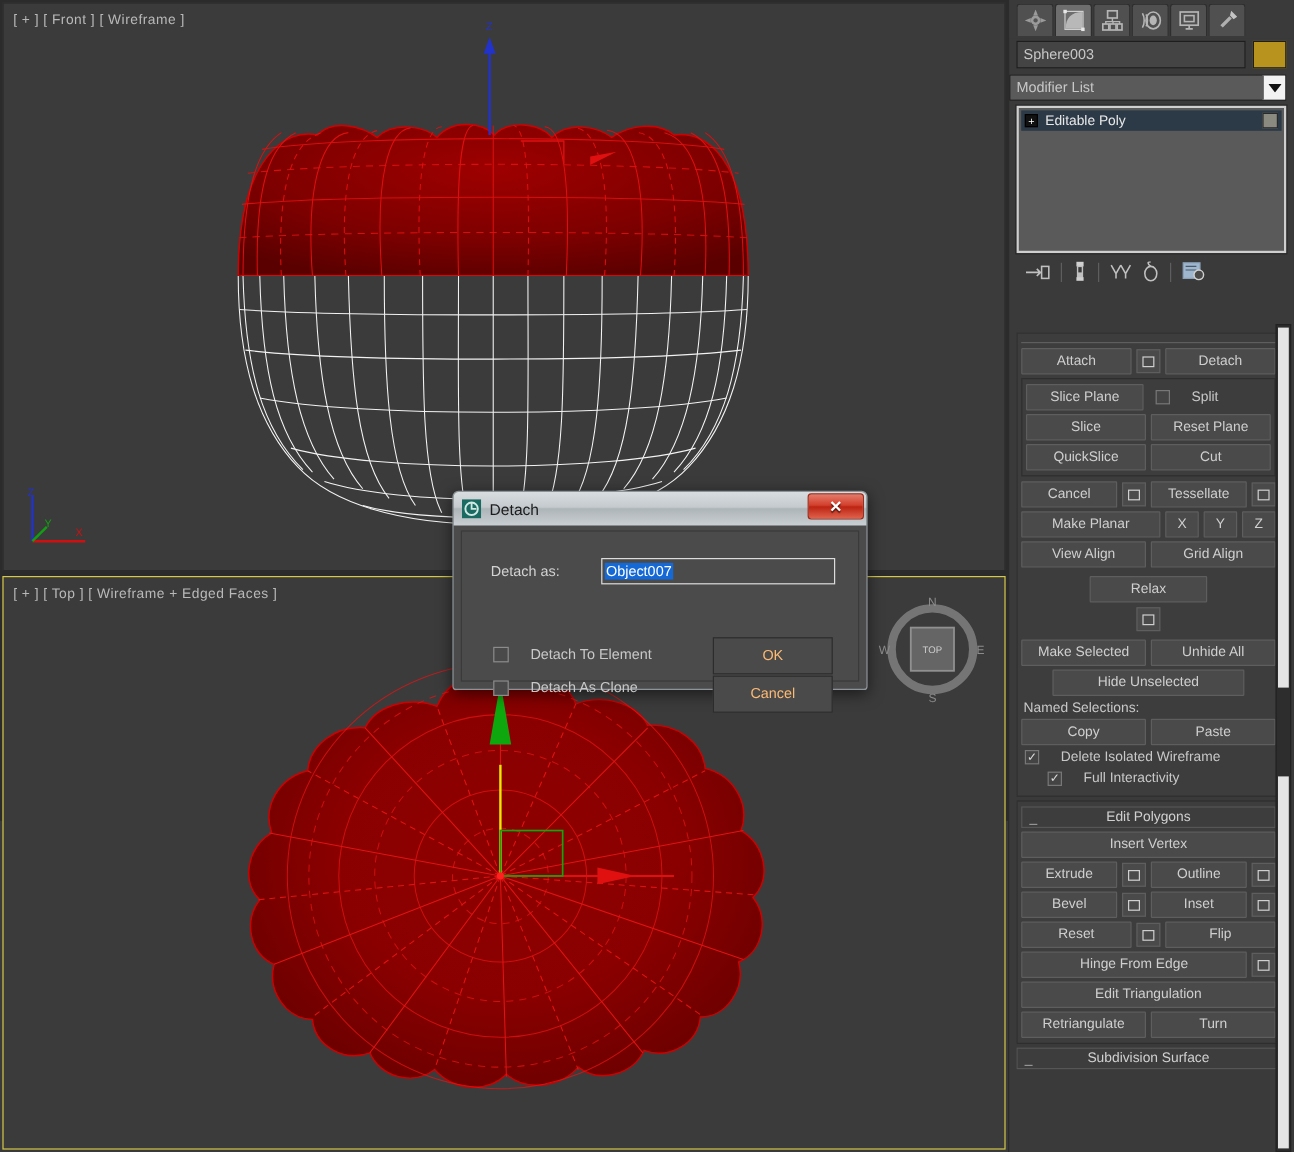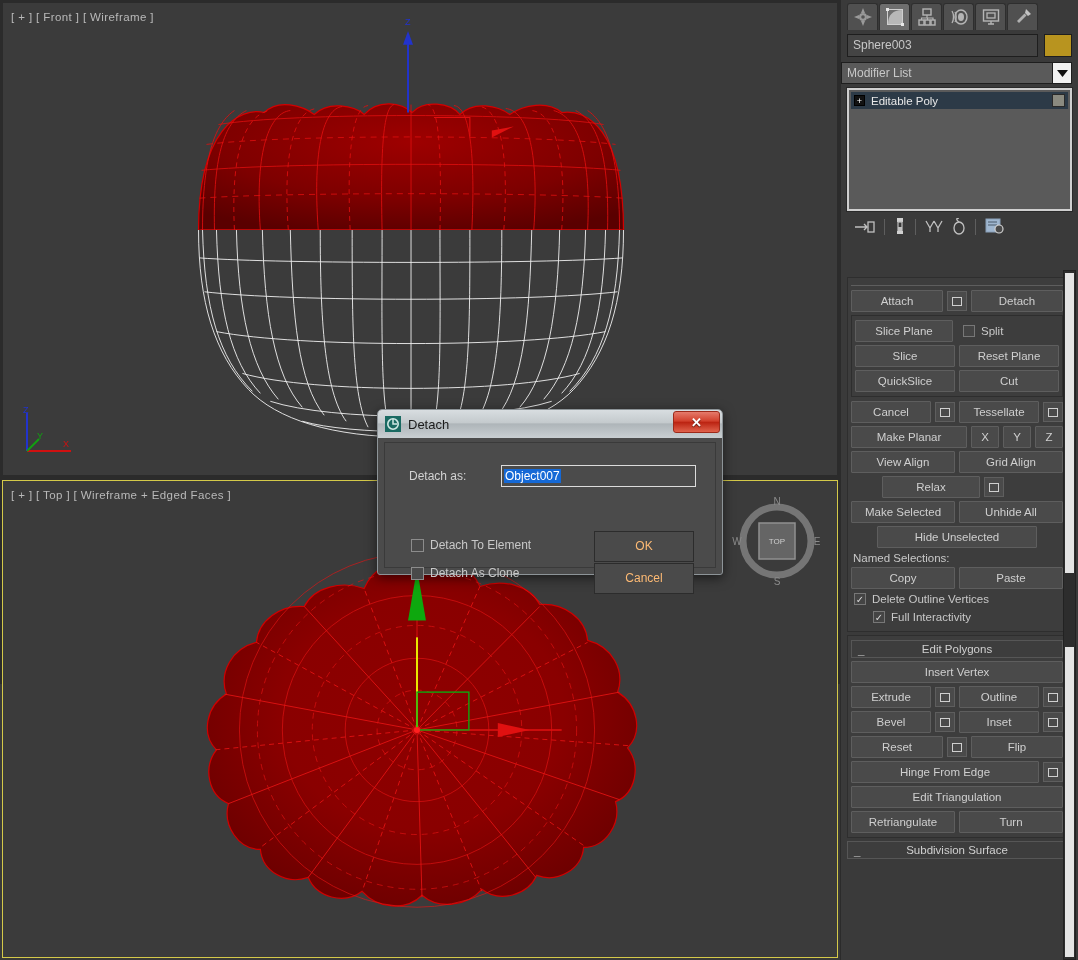--- a/index.html
+++ b/index.html
@@ -130,21 +130,21 @@
     text-align: center; flex: 1; white-space: nowrap; overflow: hidden;
     border-radius: 1px;
   }
   .sqbtn {
     width: 20px; height: 20px; flex: none;
     background: #4a4a4a; border: 1px solid #5e5e5e;
     display: flex; align-items: center; justify-content: center;
   }
   .sqbtn i { width: 10px; height: 9px; border: 1px solid #cfcfcf; display: block; }
   .xyz { flex: none; width: 28px; }
-  .chk { display: flex; align-items: center; gap: 6px; font-size: 11.5px; color: #c8c8c8; }
+  .chk { display: flex; align-items: center; gap: 18px; font-size: 11.5px; color: #c8c8c8; }
   .cbox {
     width: 12px; height: 12px; background: #444; border: 1px solid #777;
     display: flex; align-items: center; justify-content: center;
     color: #d8d8d8; font-size: 10px; line-height: 11px;
   }
   .lbl-txt { font-size: 11.5px; color: #c8c8c8; padding: 1px 0 3px 2px; }
 
   
   #detach {
     position: absolute; left: 377px; top: 409px; width: 346px; height: 166px;
@@ -527,21 +527,21 @@
           <div class="btn xyz">X</div>
           <div class="btn xyz">Y</div>
           <div class="btn xyz">Z</div>
         </div>
 
         <div class="row">
           <div class="btn">View Align</div>
           <div class="btn">Grid Align</div>
         </div>
 
-        <div class="row" style="justify-content:center;">
+        <div class="row" style="justify-content:center;flex-direction:column;">
           <div style="width:22px;flex:none;"></div>
           <div class="btn" style="flex:none;width:98px;">Relax</div>
           <div class="sqbtn">
               <i></i>
             </div>
           <div style="width:50px;flex:none;"></div>
         </div>
 
         <div class="row">
           <div class="btn">Make Selected</div>
@@ -556,21 +556,21 @@
 
         <div class="lbl-txt">Named Selections:</div>
 
         <div class="row">
           <div class="btn">Copy</div>
           <div class="btn">Paste</div>
         </div>
 
         <div class="chk" style="margin:4px 0 6px 3px;">
           <span class="cbox">✓</span>
-          <span>Delete Outline Vertices</span>
+          <span>Delete Isolated Wireframe</span>
         </div>
         <div class="chk" style="margin:0 0 4px 22px;">
           <span class="cbox">✓</span>
           <span>Full Interactivity</span>
         </div>
       </div>
 
       <div class="group">
         <div class="rollup-header">
           <span class="minus">_</span>

